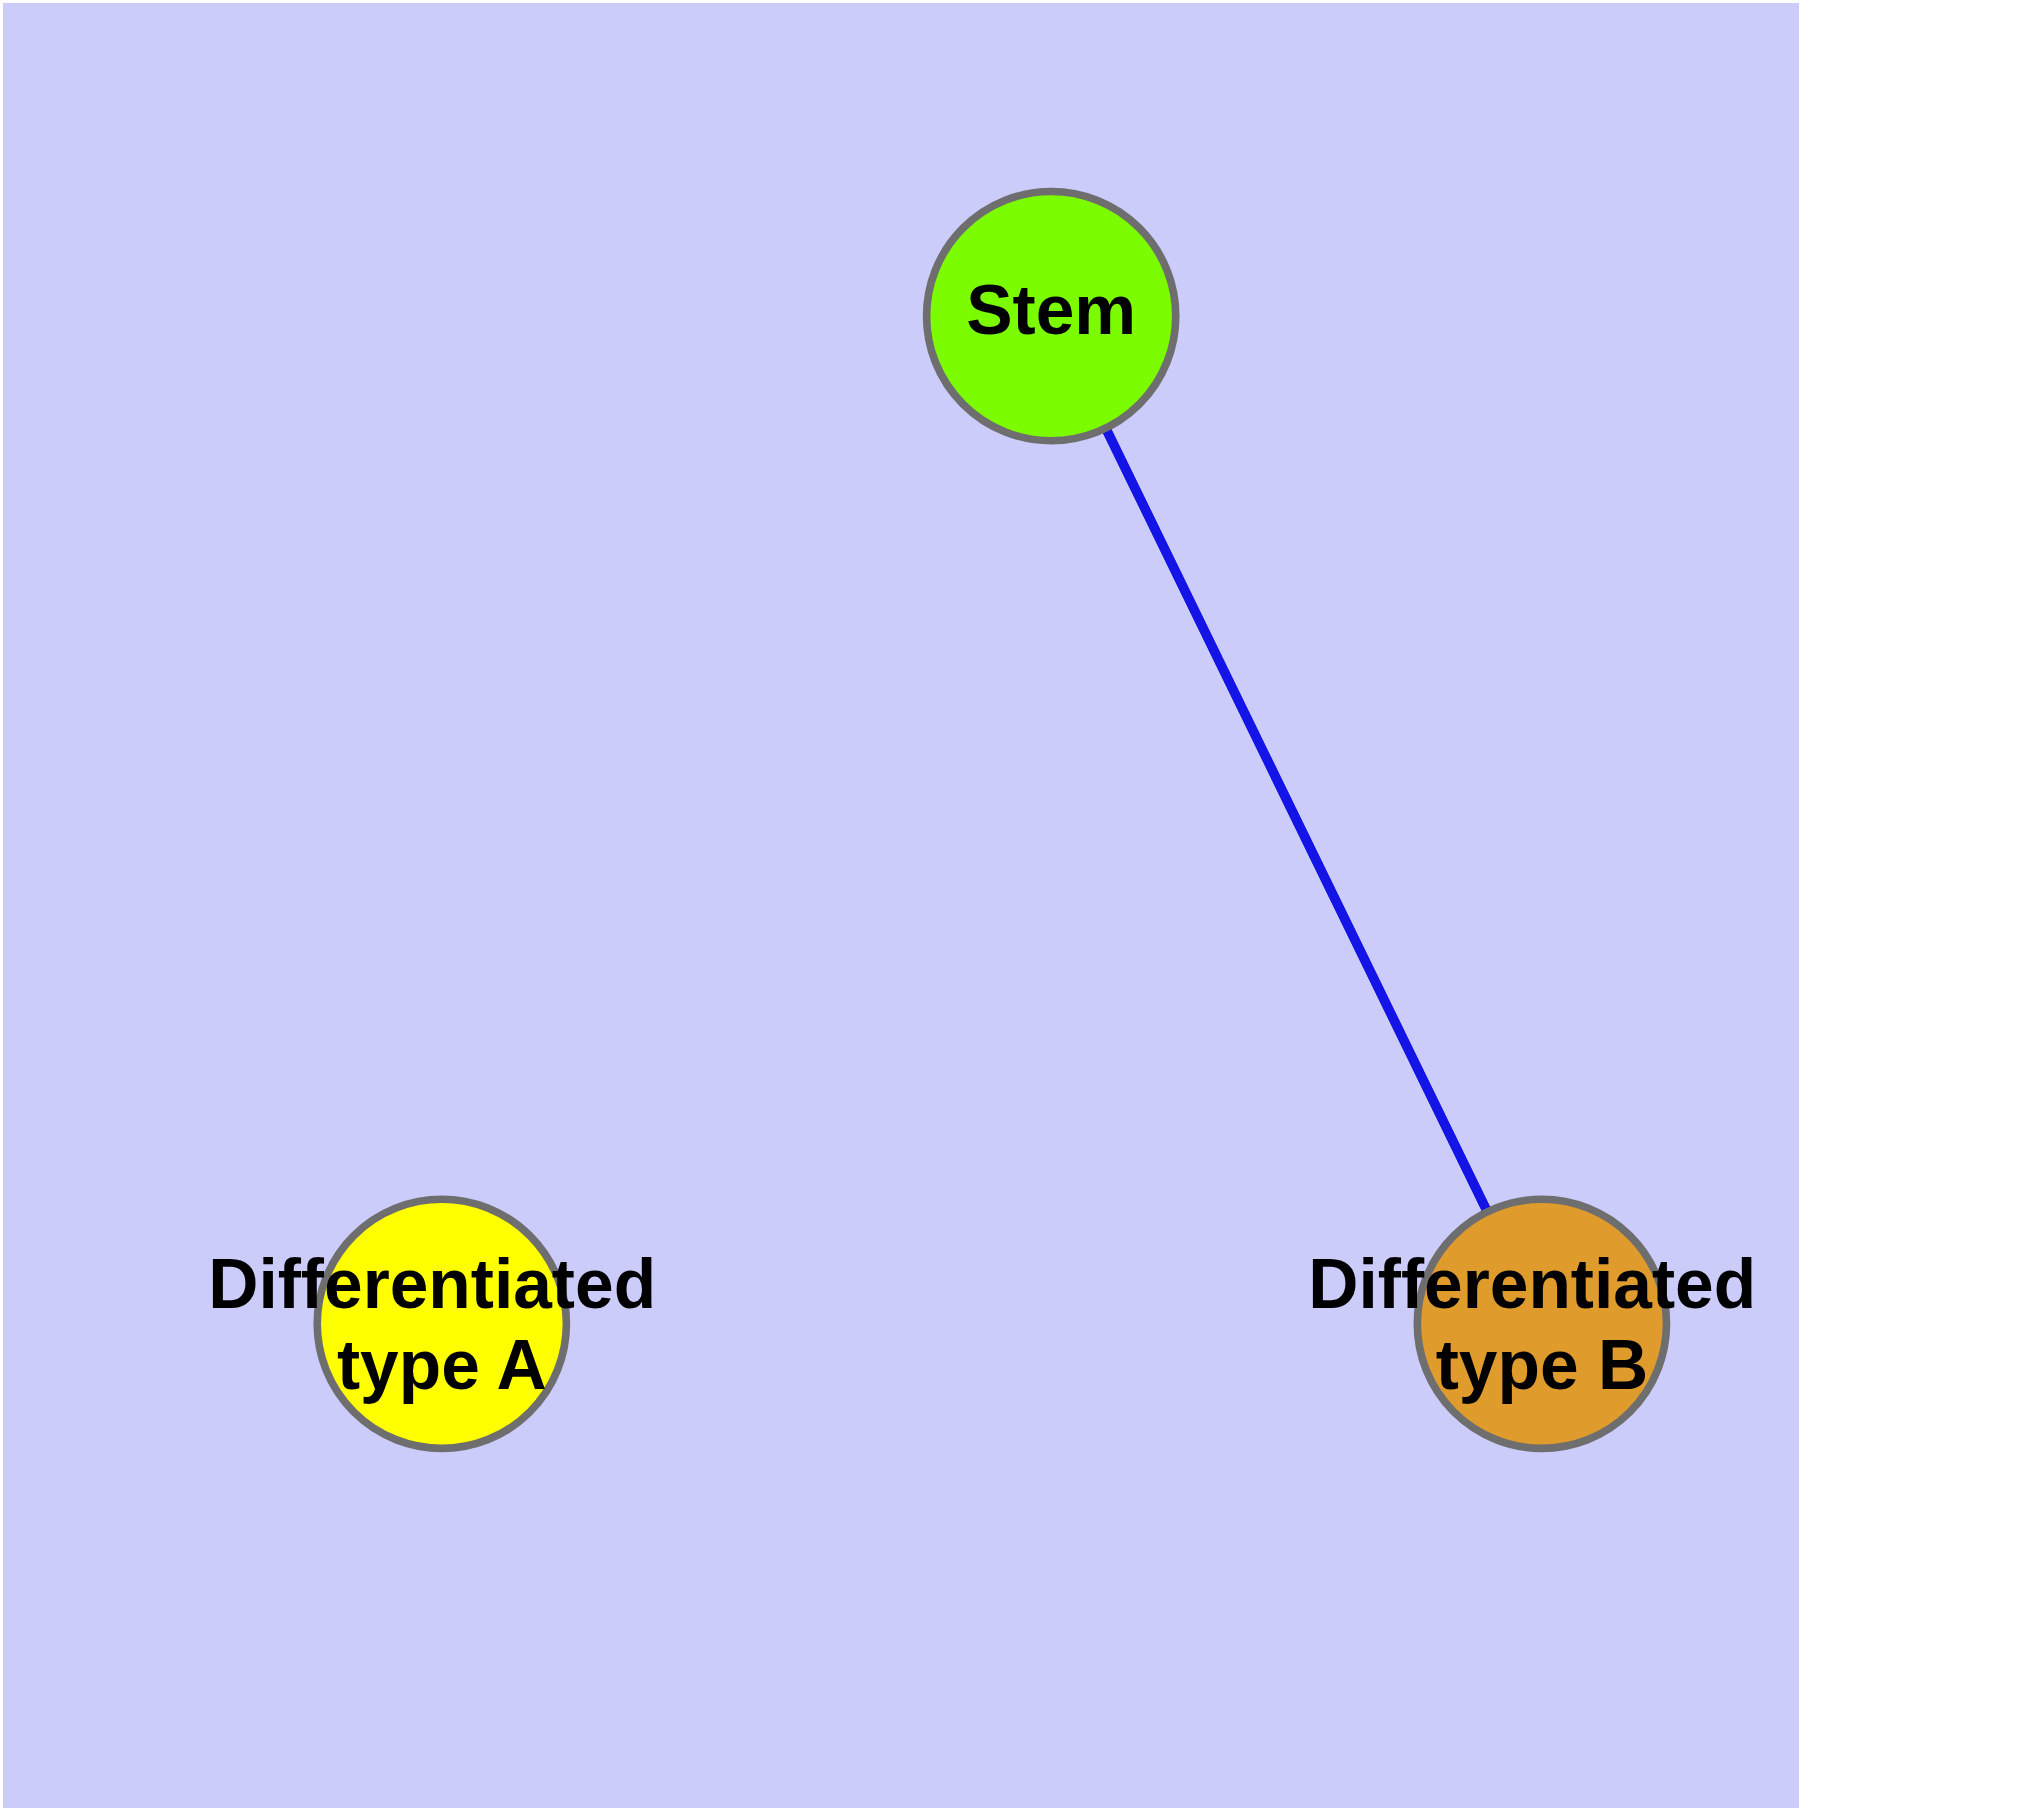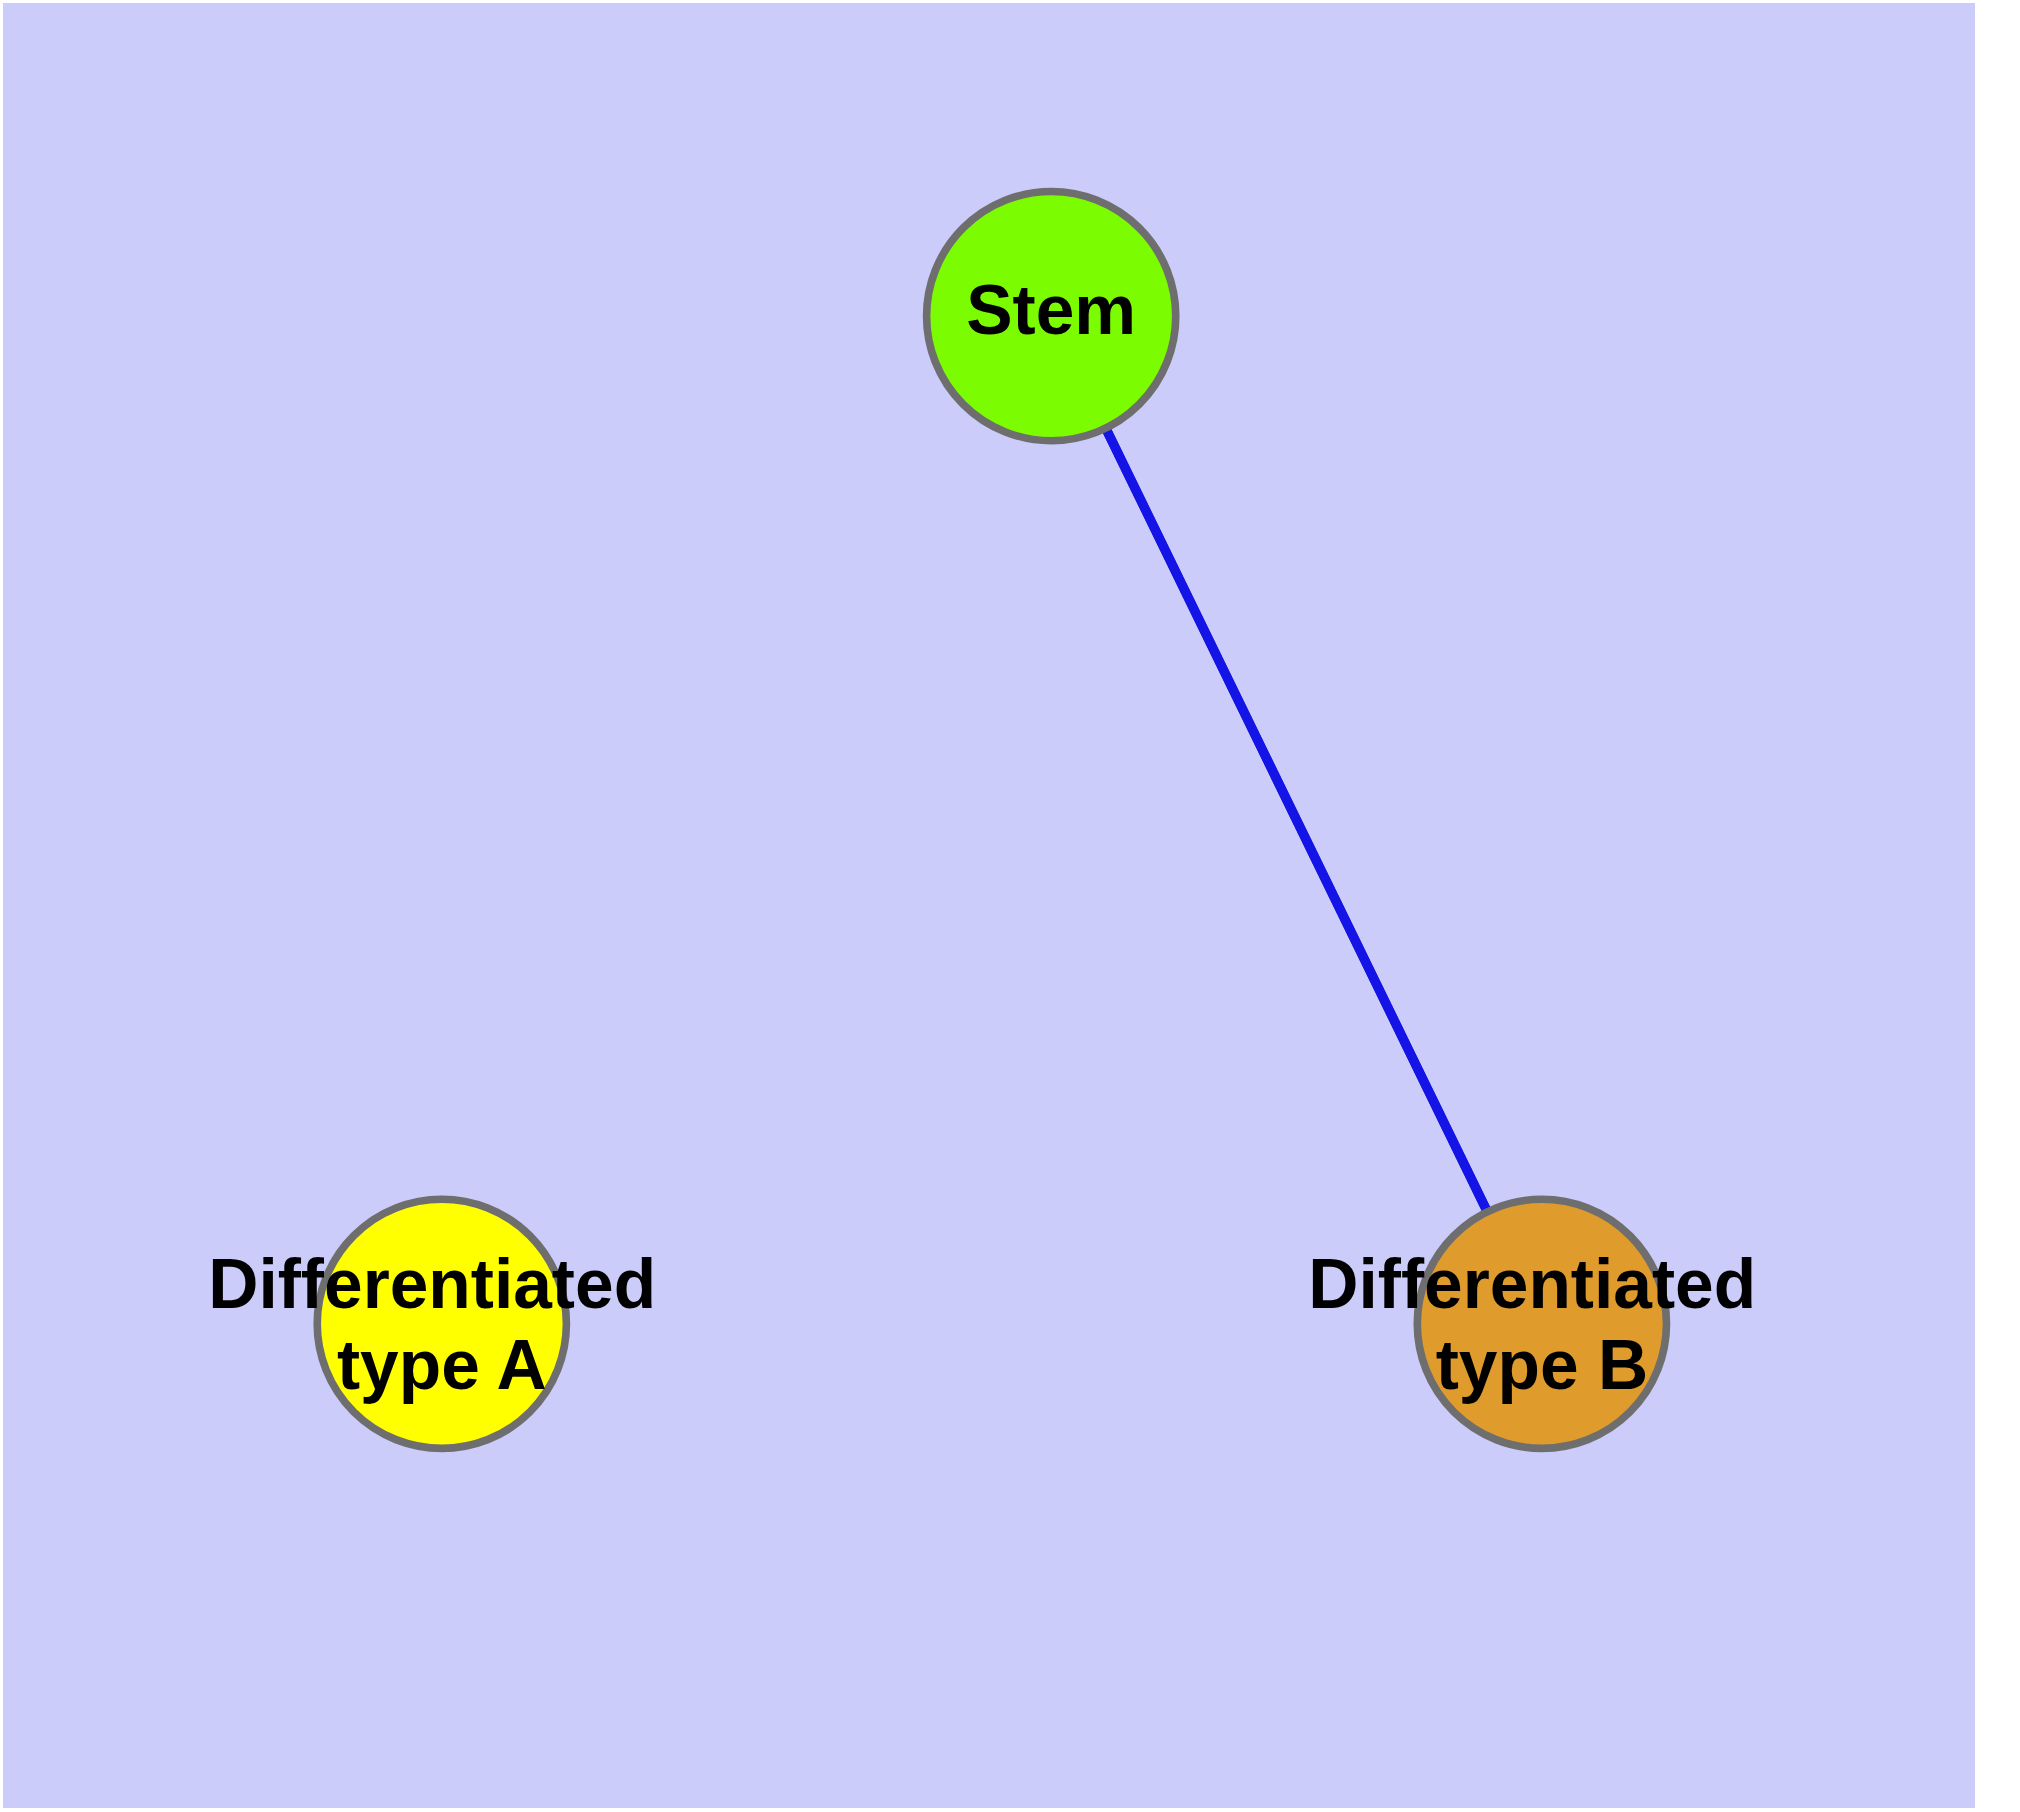--- a/index.html
+++ b/index.html
@@ -3,21 +3,21 @@
 <meta charset="utf-8">
 <title>Cell Differentiation Network</title>
 <style>
   html, body {
     margin: 0;
     padding: 0;
     background: #ffffff;
   }
   #canvas {
     position: relative;
-    width: 1975px;
+    width: 1799px;
     height: 1812px;
     background: #ffffff;
     overflow: hidden;
     font-family: "Liberation Sans", "DejaVu Sans", sans-serif;
   }
   #plot-area {
     position: absolute;
     left: 3.4px;
     top: 3.4px;
     width: 2014px;

